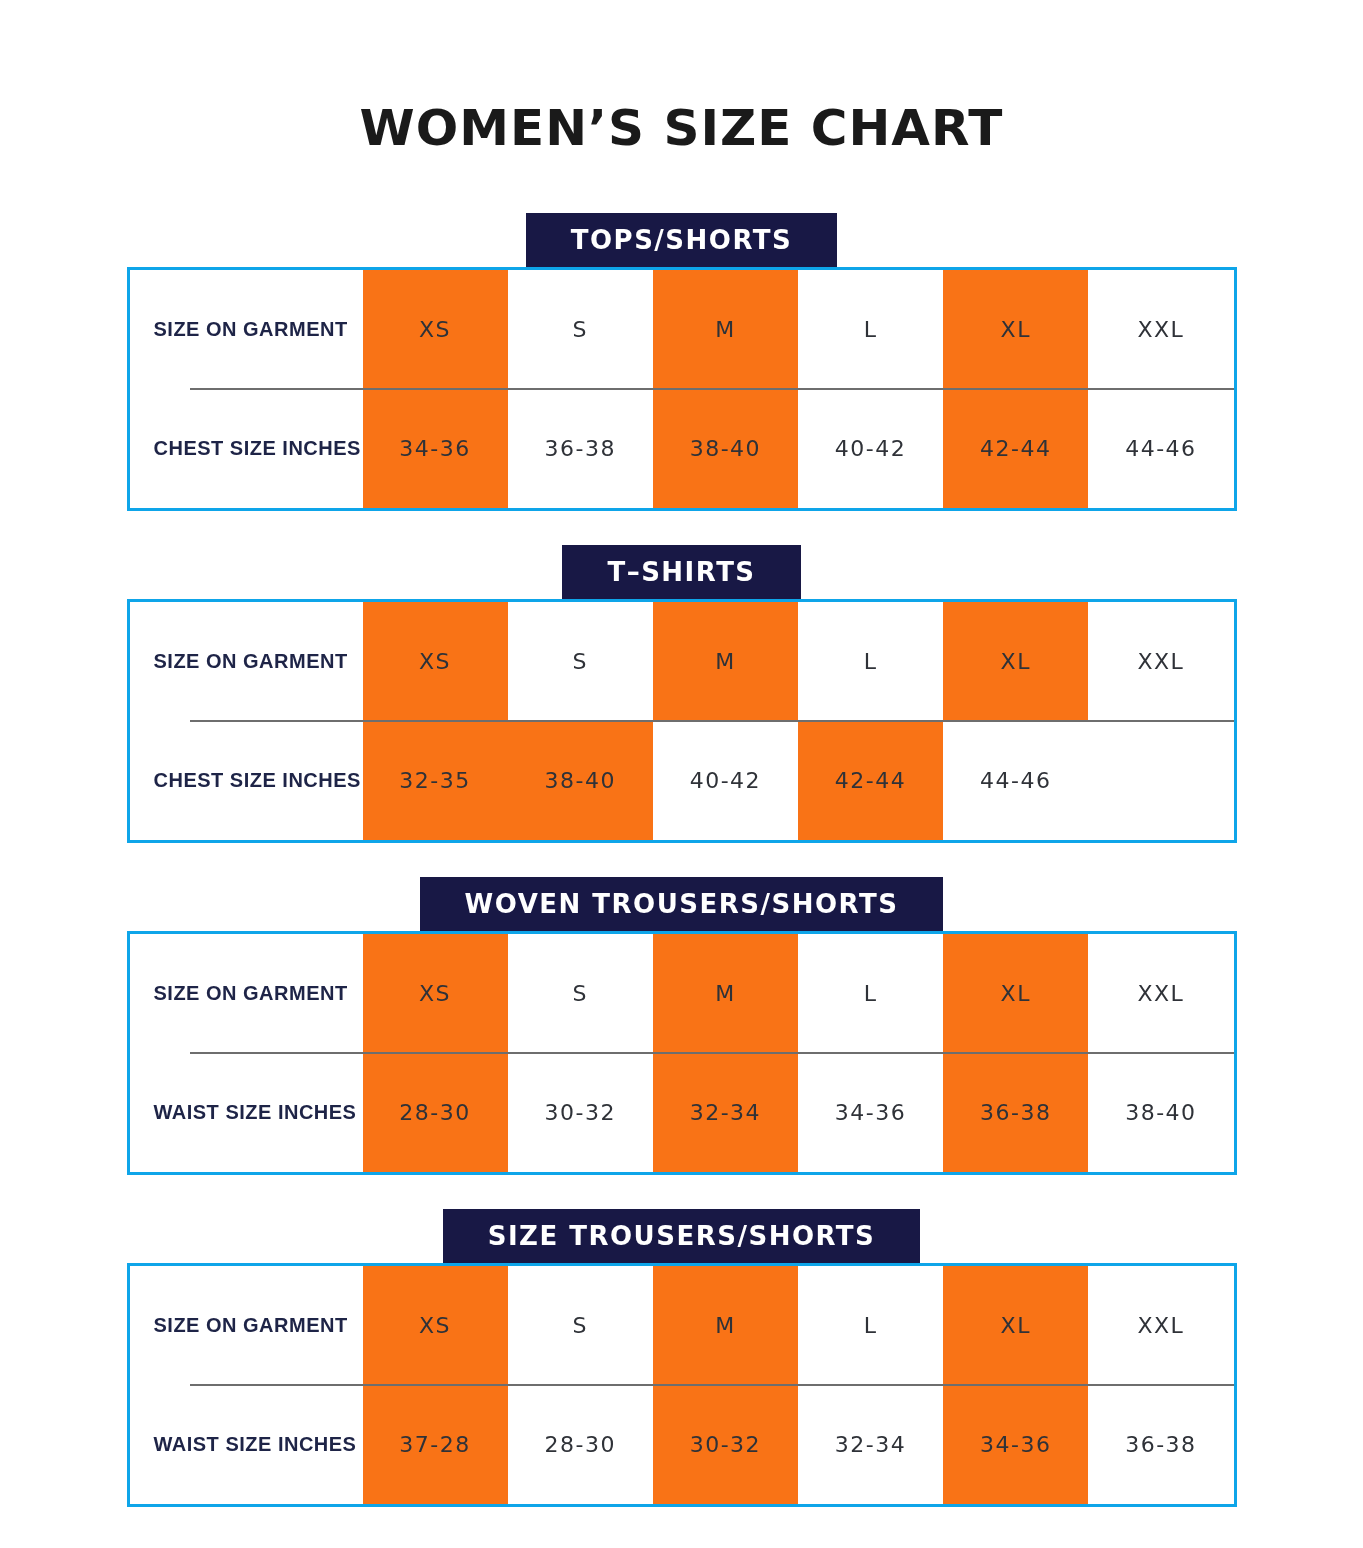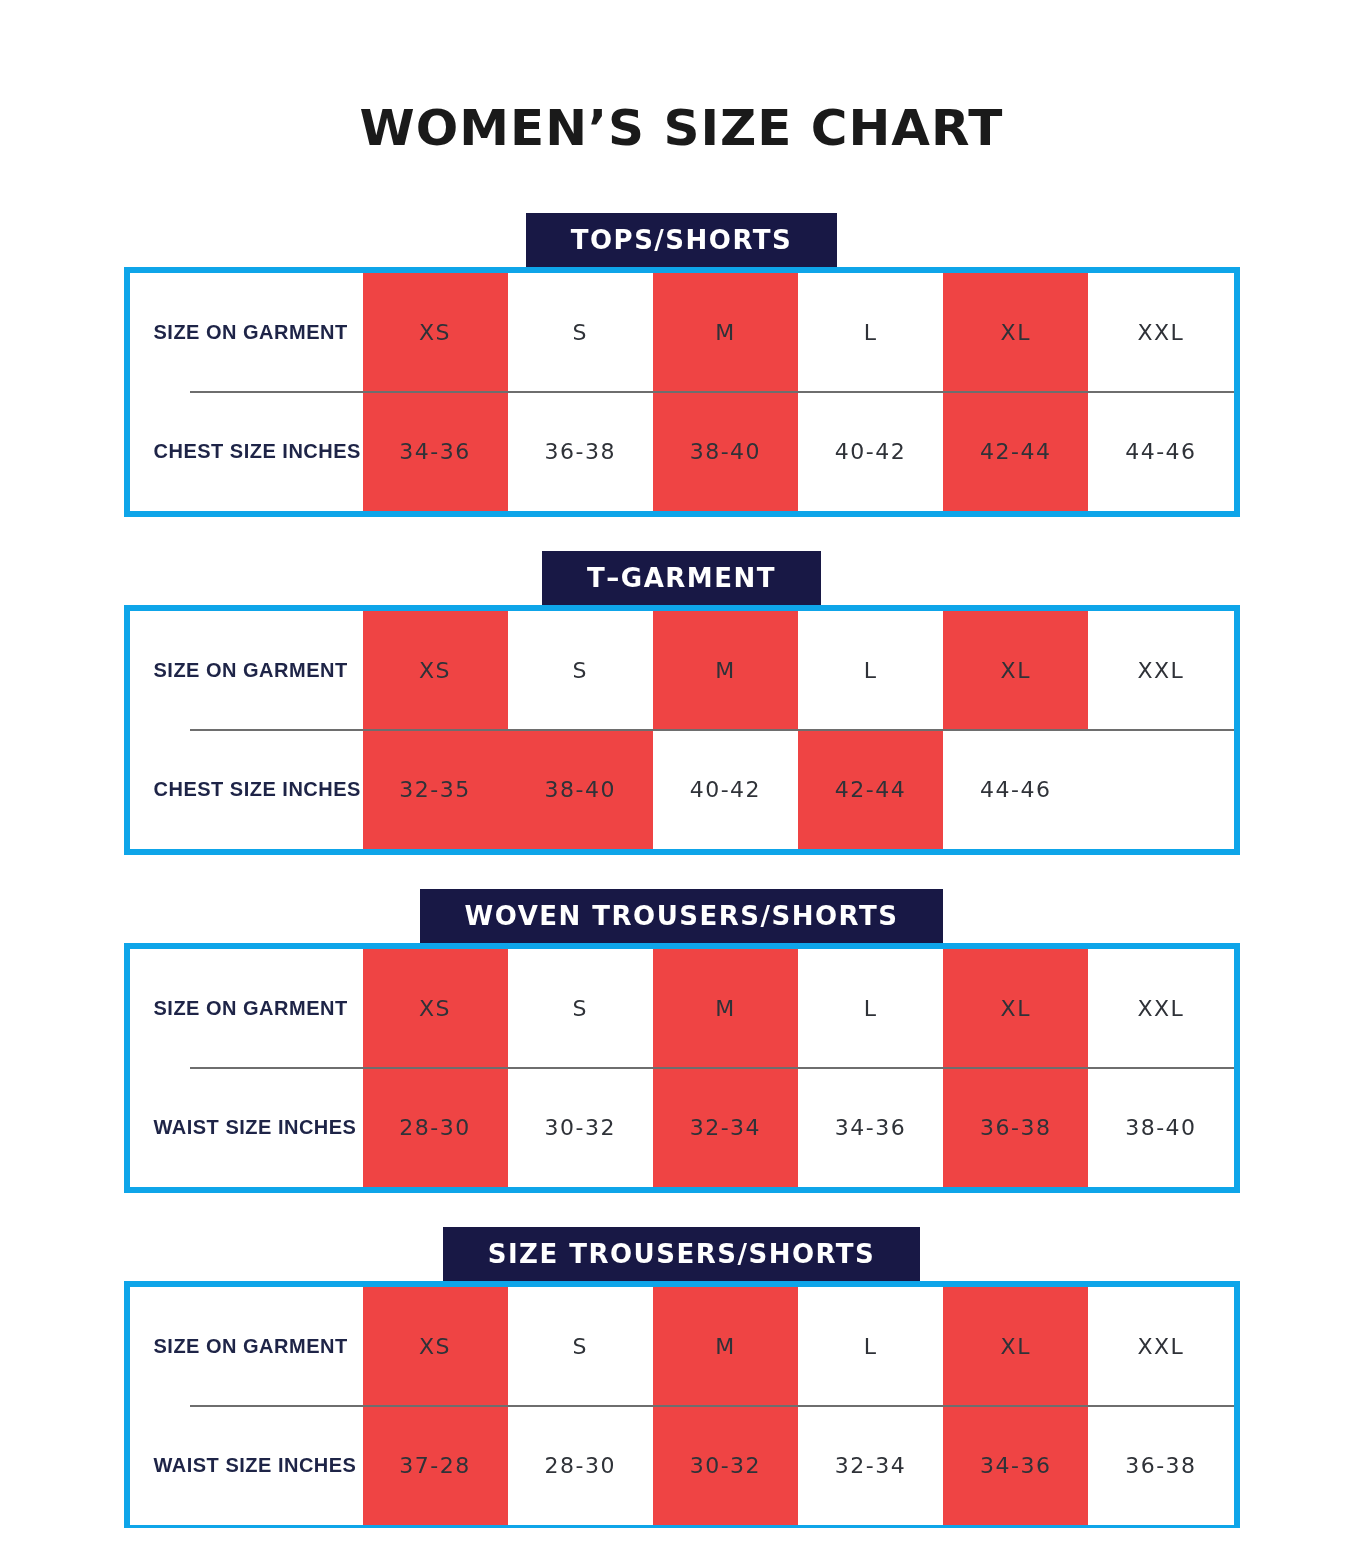--- a/index.html
+++ b/index.html
@@ -34,21 +34,21 @@
     justify-content: center;
     font-size: 26px;
     font-weight: bold;
     letter-spacing: 1.5px;
     white-space: nowrap;
   }
   .size-table {
     position: relative;
     width: 1104px;
     margin: 0 auto;
-    border: 6px solid #0ea5e9;
+    border: 3px solid #0ea5e9;
     background: #ffffff;
   }
   .t-row {
     display: grid;
     grid-template-columns: 233px repeat(6, 1fr);
     height: 119px;
   }
   .cell {
     display: flex;
     align-items: center;
@@ -60,21 +60,21 @@
   }
   .cell.label {
     justify-content: flex-start;
     padding-left: 24px;
     font-size: 20px;
     font-weight: bold;
     letter-spacing: 0.5px;
     color: #1e2447;
     font-family: "Liberation Sans", sans-serif;
   }
-  .striped { background: #ef4444; }
+  .striped { background: #f97316; }
   .divider {
     position: absolute;
     left: 60px;
     right: 0;
     top: 50%;
     margin-top: -1px;
     border-top: 2px solid #6e6e6e;
   }
 </style>
 </head>
@@ -106,21 +106,21 @@
         <div class="cell">40-42</div>
         <div class="cell striped">42-44</div>
         <div class="cell">44-46</div>
       </div>
       <div class="divider"></div>
     </div>
   </section>
 
   <section class="section">
     <div class="badge">
-      <span>T–GARMENT</span>
+      <span>T–SHIRTS</span>
     </div>
     <div class="size-table">
       <div class="t-row">
         <div class="cell label">SIZE ON GARMENT</div>
         <div class="cell striped">XS</div>
         <div class="cell">S</div>
         <div class="cell striped">M</div>
         <div class="cell">L</div>
         <div class="cell striped">XL</div>
         <div class="cell">XXL</div>

